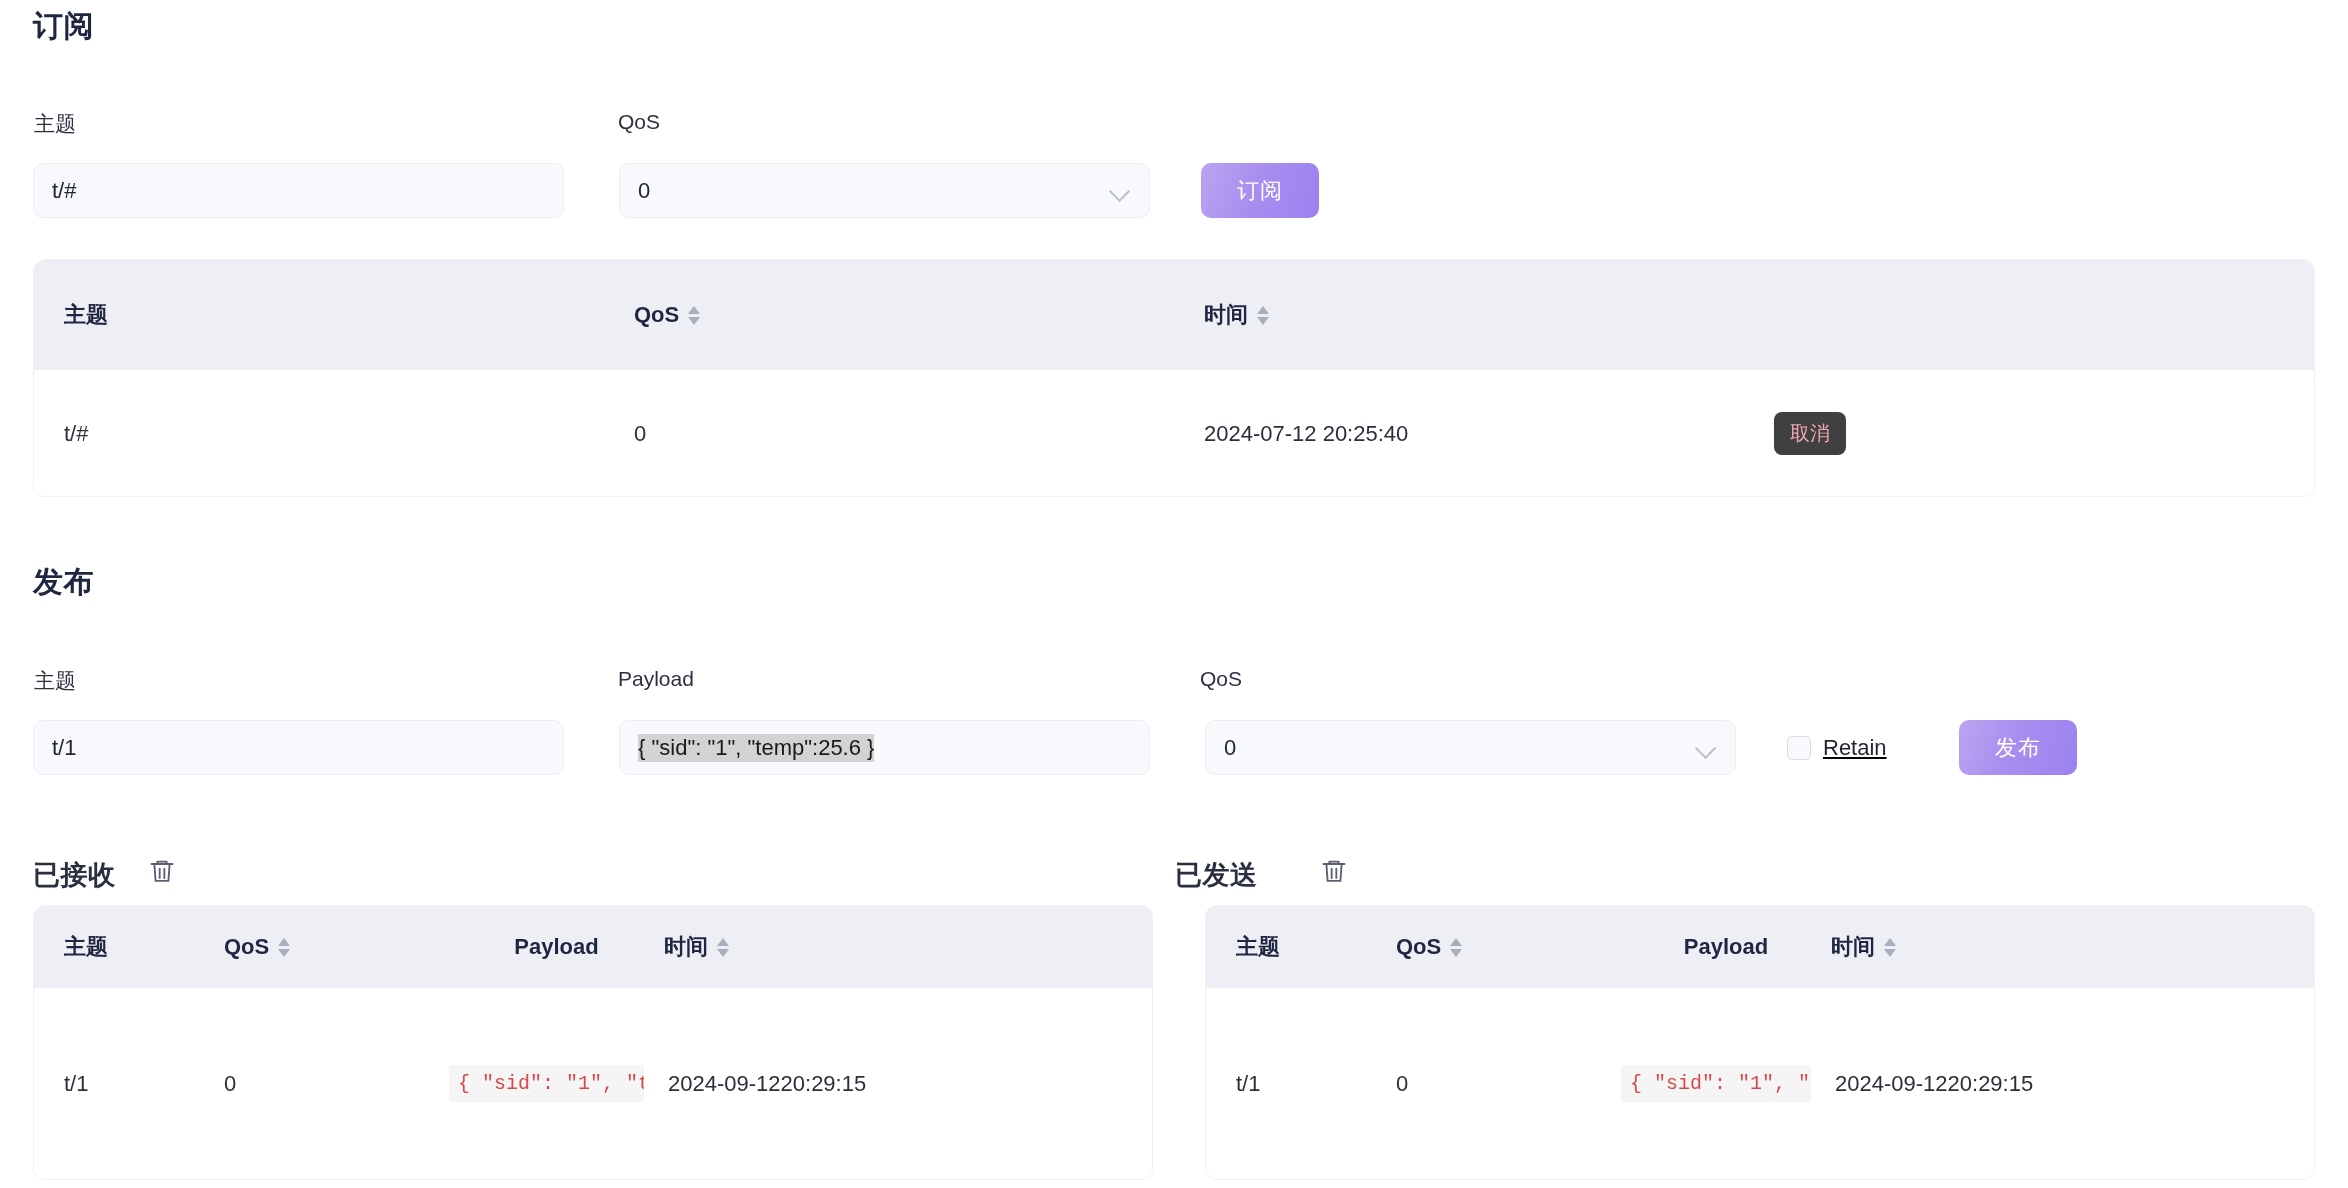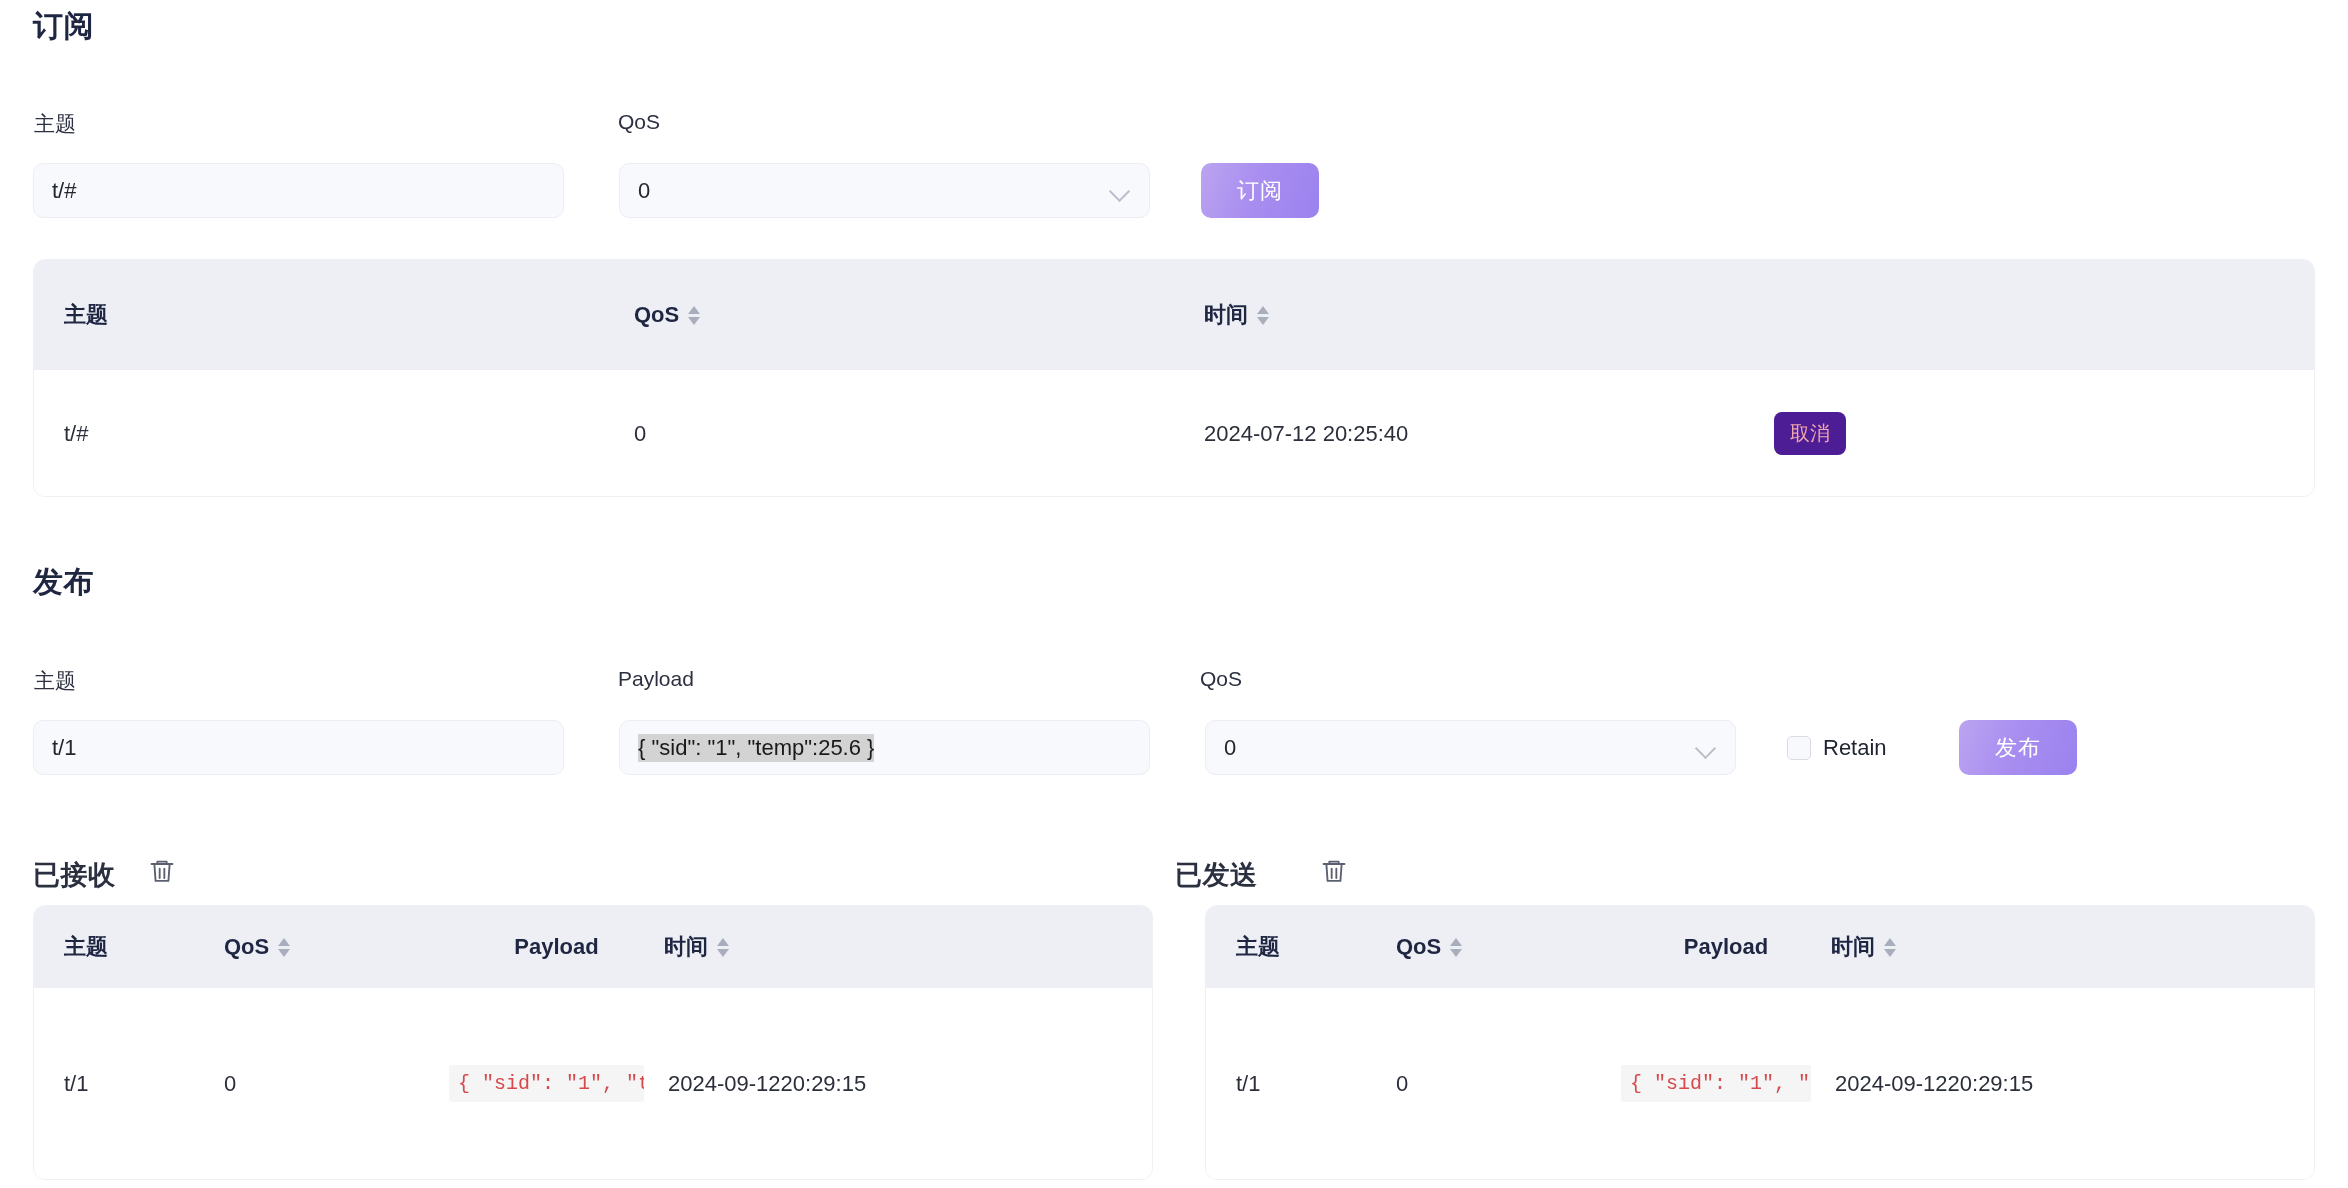--- a/index.html
+++ b/index.html
@@ -161,21 +161,21 @@
     display: block;
     width: 0; height: 0;
     border-left: 6.5px solid transparent;
     border-right: 6.5px solid transparent;
   }
   .sort-icon i.up { border-bottom: 8px solid #a9aebd; }
   .sort-icon i.down { border-top: 8px solid #a9aebd; }
 
   
   .pill-cancel {
-    background: #4c1d95;
+    background: #404040;
     color: #f0a6ae;
     border: none;
     border-radius: 8px;
     font-size: 20px;
     padding: 8px 16px;
     cursor: pointer;
     font-family: "Liberation Sans", sans-serif;
   }
 
   
@@ -262,21 +262,21 @@
 
   <div class="text-input" style="left:619px; top:720px; width:531px; height:55px;">
     <span class="sel">{ "sid": "1", "temp":25.6 }</span>
   </div>
 
   <div class="select-box" style="left:1205px; top:720px; width:531px; height:55px;">
     <span class="sel-val">0</span>
     <span class="chev"></span>
   </div>
 
-  <div class="checkbox-wrap" style="left:1787px; top:735px;">
+  <div class="checkbox-wrap" style="left:1787px; top:735px;text-decoration:underline;">
     <span class="checkbox-box"></span>
     <span class="checkbox-label">Retain</span>
   </div>
 
   <button class="btn-primary" style="left:1959px; top:720px; width:118px; height:55px;">发布</button>
 
   <div class="section-title" style="left:33px; top:857px; font-size:27px; color:#2b3040;">已接收</div>
   <button class="trash-btn" style="left:148px; top:856px;">
     <svg viewBox="0 0 24 24" width="28" height="30" fill="none" stroke="#5b6070" stroke-width="1.6" stroke-linecap="round" stroke-linejoin="round">
       <path d="M3 6h18"></path>

